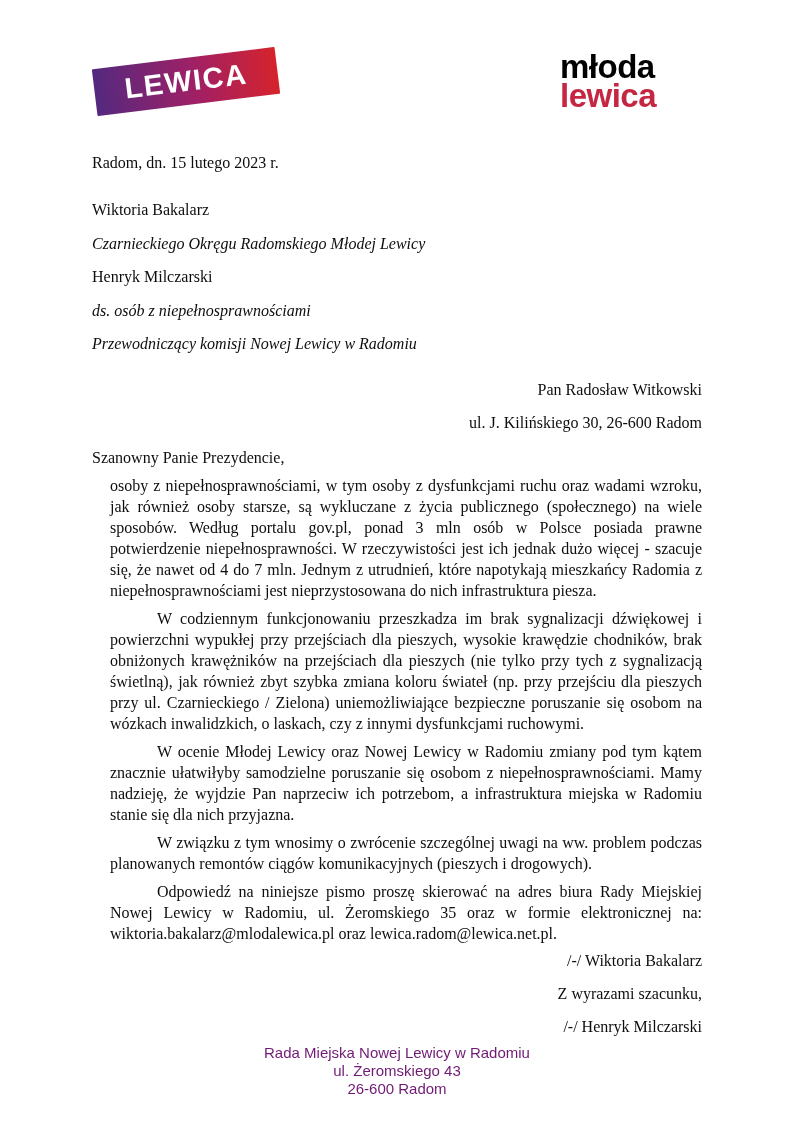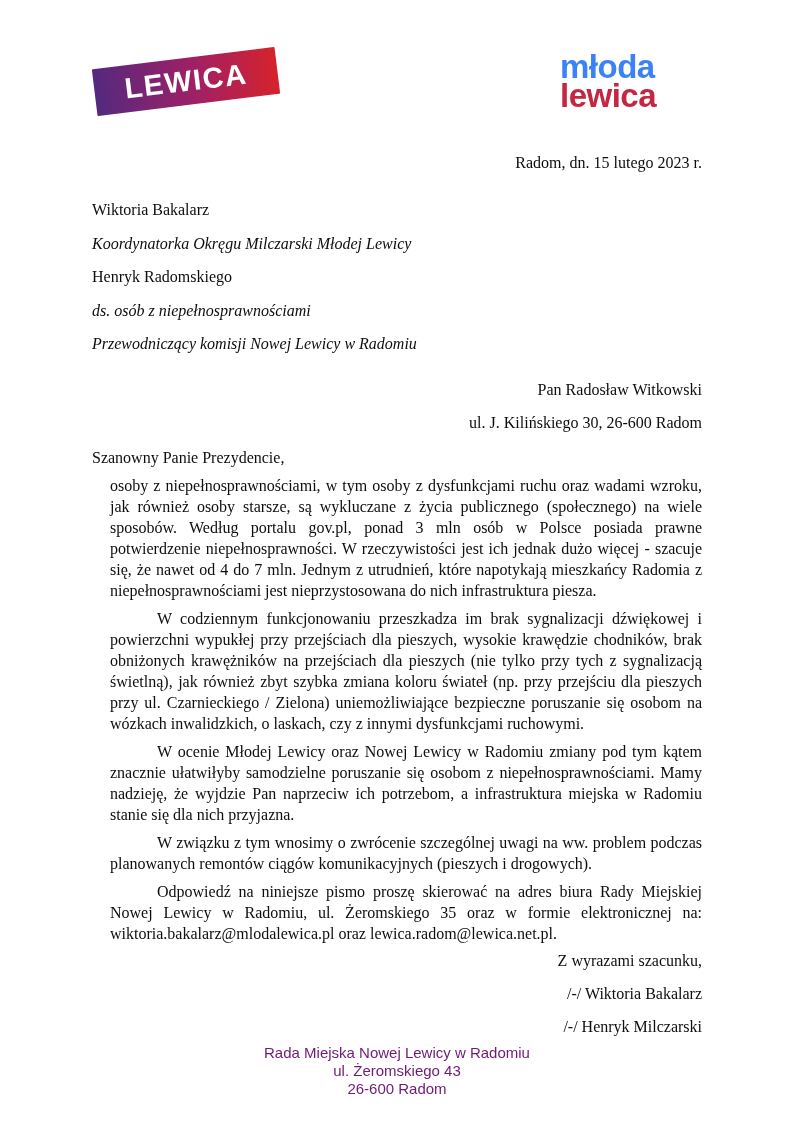--- a/index.html
+++ b/index.html
@@ -32,25 +32,25 @@
     font-weight:800; font-size:29px; letter-spacing:1.5px;
     color:#ffffff;
   }
 
   .mloda-logo{
     position:absolute; left:468px; top:4px;
     font-family:"Liberation Sans", sans-serif;
     font-weight:800; font-size:33px; line-height:29px;
     letter-spacing:-0.5px;
   }
-  .mloda-logo .l1{ color:#3b82f6; }
+  .mloda-logo .l1{ color:#000000; }
   .mloda-logo .l2{ color:#c52642; }
 
   
-  .date-line{ text-align:right; line-height:21px; }
+  .date-line{ text-align:left; line-height:21px; }
 
   .sender-block{ margin-top:20px; line-height:33.5px; }
   .sender-block .it{ font-style:italic; }
 
   .recipient-block{ text-align:right; line-height:33.5px;margin-top:12px; }
 
   .salutation{ margin-top:8px; line-height:20px; }
 
   .para{
     margin:7px 0 0 18px;
@@ -81,42 +81,42 @@
     <div class="mloda-logo">
       <div class="l1">młoda</div>
       <div class="l2">lewica</div>
     </div>
   </div>
 
   <div class="date-line">Radom, dn. 15 lutego 2023 r.</div>
 
   <div class="sender-block">
     <div>Wiktoria Bakalarz</div>
-    <div class="it">Koordynatorka Okręgu Milczarski Młodej Lewicy</div>
-    <div>Henryk Radomskiego</div>
+    <div class="it">Czarnieckiego Okręgu Radomskiego Młodej Lewicy</div>
+    <div>Henryk Milczarski</div>
     <div class="it">ds. osób z niepełnosprawnościami</div>
     <div class="it">Przewodniczący komisji Nowej Lewicy w Radomiu</div>
   </div>
 
   <div class="recipient-block">
     <div>Pan Radosław Witkowski</div>
     <div>ul. J. Kilińskiego 30, 26-600 Radom</div>
   </div>
 
   <div class="salutation">Szanowny Panie Prezydencie,</div>
 
   <p class="para">osoby z niepełnosprawnościami, w tym osoby z dysfunkcjami ruchu oraz wadami wzroku, jak również osoby starsze, są wykluczane z życia publicznego (społecznego) na wiele sposobów. Według portalu gov.pl, ponad 3 mln osób w Polsce posiada prawne potwierdzenie niepełnosprawności. W rzeczywistości jest ich jednak dużo więcej - szacuje się, że nawet od 4 do 7 mln. Jednym z utrudnień, które napotykają mieszkańcy Radomia z niepełnosprawnościami jest nieprzystosowana do nich infrastruktura piesza.</p>
   <p class="para indent">W codziennym funkcjonowaniu przeszkadza im brak sygnalizacji dźwiękowej i powierzchni wypukłej przy przejściach dla pieszych, wysokie krawędzie chodników, brak obniżonych krawężników na przejściach dla pieszych (nie tylko przy tych z sygnalizacją świetlną), jak również zbyt szybka zmiana koloru świateł (np. przy przejściu dla pieszych przy ul. Czarnieckiego / Zielona) uniemożliwiające bezpieczne poruszanie się osobom na wózkach inwalidzkich, o laskach, czy z innymi dysfunkcjami ruchowymi.</p>
   <p class="para indent">W ocenie Młodej Lewicy oraz Nowej Lewicy w Radomiu zmiany pod tym kątem znacznie ułatwiłyby samodzielne poruszanie się osobom z niepełnosprawnościami. Mamy nadzieję, że wyjdzie Pan naprzeciw ich potrzebom, a infrastruktura miejska w Radomiu stanie się dla nich przyjazna.</p>
   <p class="para indent">W związku z tym wnosimy o zwrócenie szczególnej uwagi na ww. problem podczas planowanych remontów ciągów komunikacyjnych (pieszych i drogowych).</p>
   <p class="para indent">Odpowiedź na niniejsze pismo proszę skierować na adres biura Rady Miejskiej Nowej Lewicy w Radomiu, ul. Żeromskiego 35 oraz w formie elektronicznej na: wiktoria.bakalarz@mlodalewica.pl oraz lewica.radom@lewica.net.pl.</p>
 
   <div class="closing-block">
+    <div>/-/ Wiktoria Bakalarz</div>
     <div>Z wyrazami szacunku,</div>
-    <div>/-/ Wiktoria Bakalarz</div>
     <div>/-/ Henryk Milczarski</div>
   </div>
 
   <div class="footer-block">
     <div>Rada Miejska Nowej Lewicy w Radomiu</div>
     <div>ul. Żeromskiego 43</div>
     <div>26-600 Radom</div>
   </div>
 
 </div>

